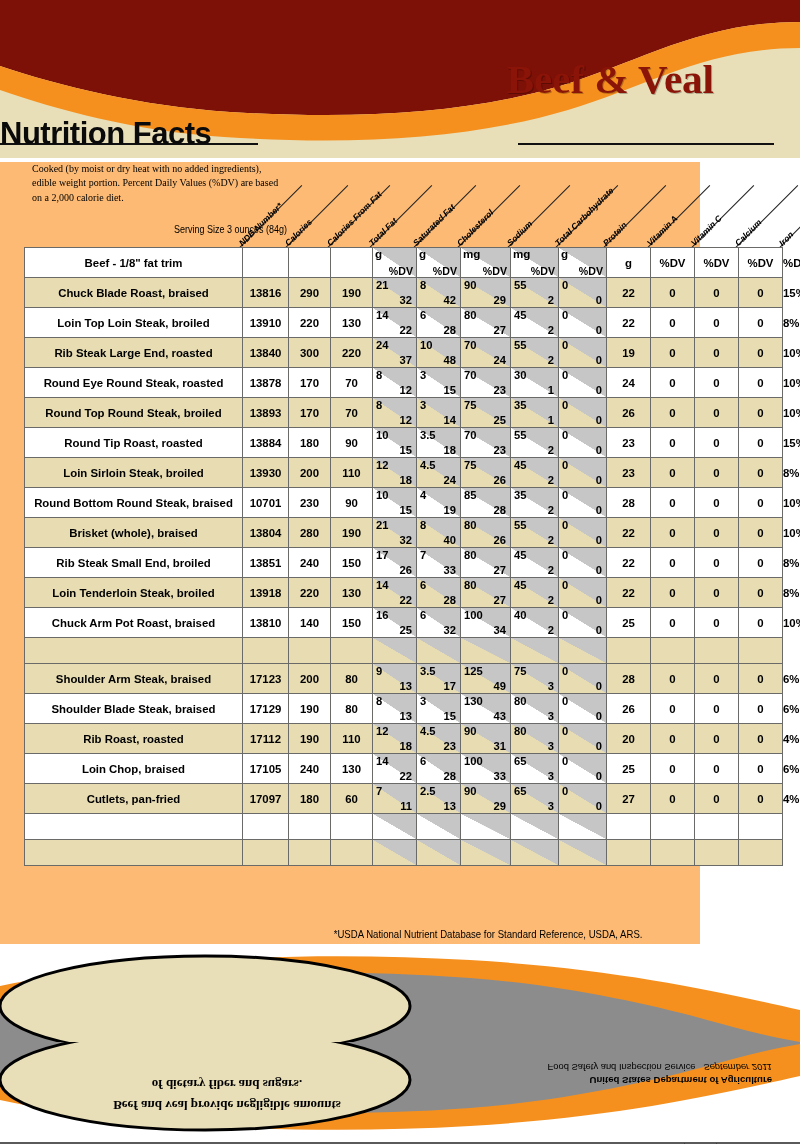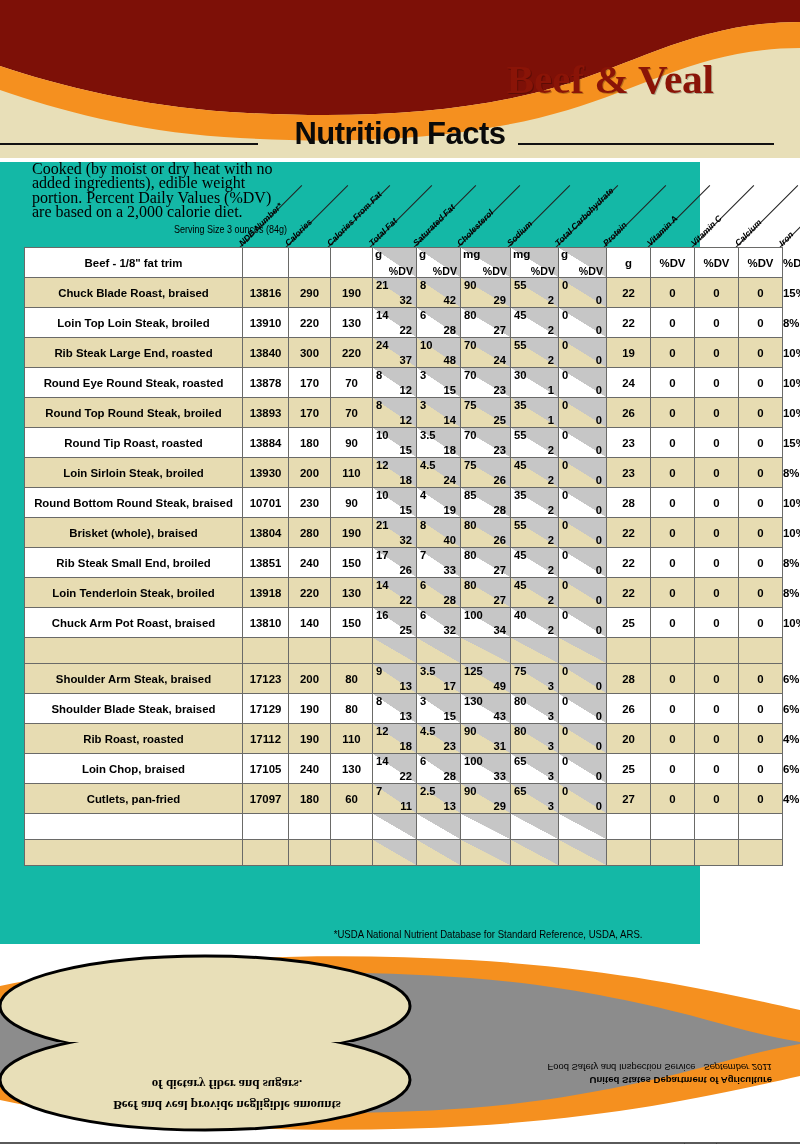--- a/index.html
+++ b/index.html
@@ -4,47 +4,47 @@
 <style>
   * { box-sizing: border-box; }
   html, body { margin:0; padding:0; }
   body {
     width:800px; height:1144px;
     font-family:"Liberation Sans", sans-serif;
     background:#ffffff;
     overflow:hidden;
     position:relative;
   }
-  .page { position:relative; width:700px; height:1144px; background:#14b8a6; }
+  .page { position:relative; width:700px; height:1144px; background:#fdba74; }
 
   
   .banner { position:absolute; left:0; top:0; width:800px; height:162px; overflow:hidden; }
   .banner svg { display:block; }
   .brand-title {
     position:absolute; right:86px; top:55px;
     font-family:"Liberation Serif", serif;
     font-weight:bold; font-size:41px; color:#8a1407;
     letter-spacing:0px; white-space:nowrap;
     text-shadow:1px 1px 0 rgba(0,0,0,0.25);
   }
   .nf-wrap { position:absolute; left:0; top:116px; width:800px; height:42px; }
   .nf-title {
-    position:absolute; left:0; right:0; top:0; text-align:center;
+    position:absolute; left:0; right:0; top:0; 
     font-family:"Liberation Sans", sans-serif;
     font-weight:bold; font-size:31px; color:#0a0a0a;
     letter-spacing:-0.5px;
   }
   .nf-rule-l { position:absolute; left:0px; top:27px; width:258px; height:2px; background:#111; }
   .nf-rule-r { position:absolute; right:26px; top:27px; width:256px; height:2px; background:#111; }
 
   
   .intro {
     position:absolute; left:32px; top:162px; width:255px;
     font-family:"Liberation Serif", serif;
-    font-size:16px; line-height:14.4px; color:#000;
+    font-size:10px; line-height:14.4px; color:#000;
   }
   .serving {
     position:absolute; left:32px; top:224px; width:255px;
     text-align:right;
     font-family:"Liberation Sans", sans-serif;
     font-size:10px; color:#000; transform:scaleX(0.9); transform-origin:right center;
   }
 
   
   .diag-area { position:absolute; left:240px; top:158px; width:542px; height:90px; overflow:visible; }

